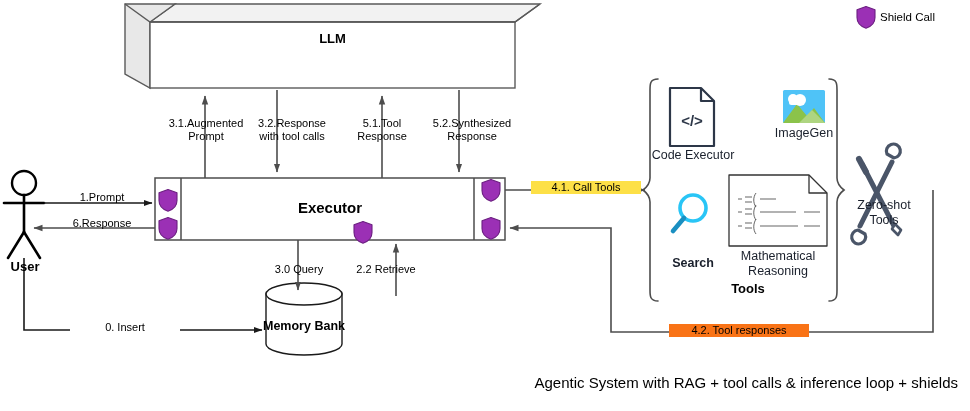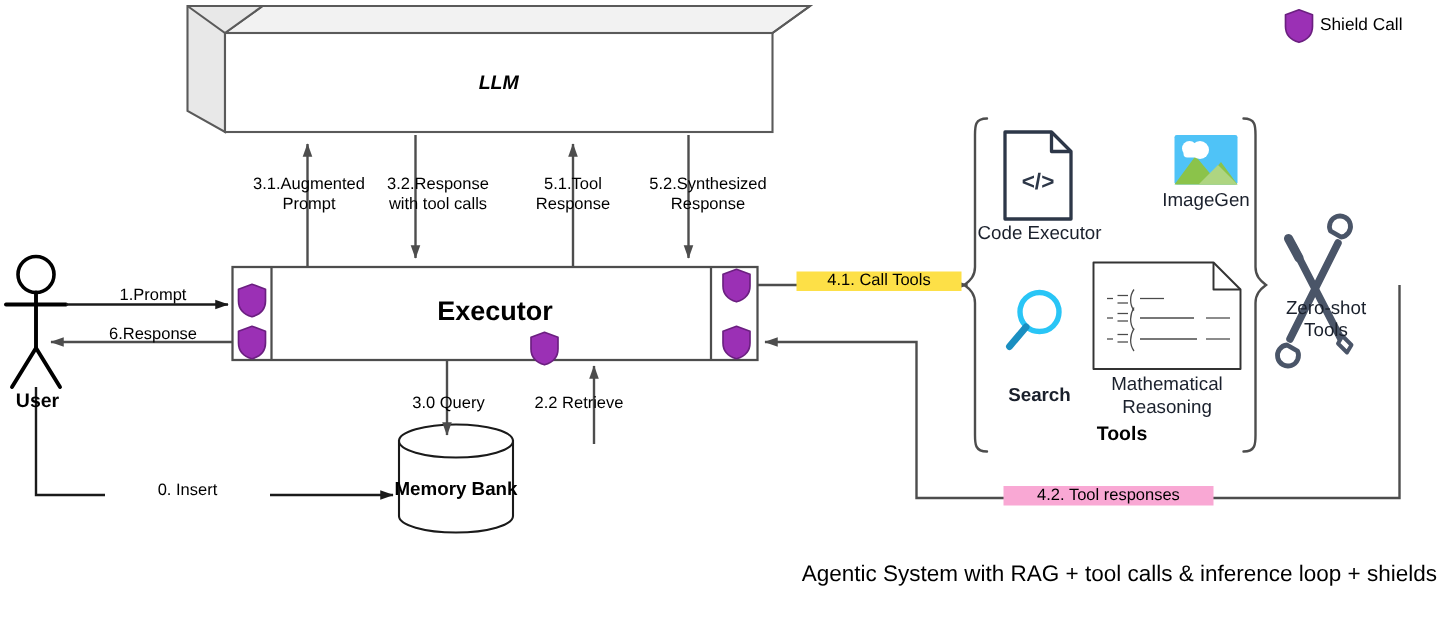--- a/index.html
+++ b/index.html
@@ -169,23 +169,23 @@
         <use href="#shieldShape" x="491" y="228"></use>
       </g>
     <g>
         <use href="#shieldShape" x="363" y="232"></use>
       </g>
     <g>
         <use href="#shieldShape" x="866" y="17"></use>
       </g>
   </svg>
 
-  <div class="lbl lbl-b" style="left:265px;top:48px;width:135px;font-size:13px;font-style:italic;">LLM</div>
-
-  <div class="lbl lbl-b" style="left:255px;top:201px;width:150px;font-size:18px;">Executor</div>
+  <div class="lbl lbl-b" style="left:265px;top:32px;width:135px;font-size:13px;">LLM</div>
+
+  <div class="lbl lbl-b" style="left:255px;top:201px;width:150px;font-size:15px;">Executor</div>
 
   <div class="lbl lbl-b" style="left:249px;top:320px;width:110px;font-size:12.5px;">Memory Bank</div>
 
   <div class="lbl lbl-b" style="left:0px;top:260px;width:50px;font-size:13px;">User</div>
 
   <div class="lbl lbl-b" style="left:713px;top:282px;width:70px;font-size:13px;">Tools</div>
 
   <div class="lbl" style="left:141px;top:117px;width:130px;">3.1.Augmented
 Prompt</div>
   <div class="lbl" style="left:232px;top:117px;width:120px;">3.2.Response
@@ -198,21 +198,21 @@
   <div class="lbl nowrap" style="left:62px;top:191px;width:80px;">1.Prompt</div>
   <div class="lbl nowrap" style="left:57px;top:217px;width:90px;">6.Response</div>
 
   <div class="lbl nowrap" style="left:259px;top:263px;width:80px;">3.0 Query</div>
   <div class="lbl nowrap" style="left:338px;top:263px;width:96px;">2.2 Retrieve</div>
 
   <div class="lbl nowrap" style="left:70px;top:321px;width:110px;background:#fff;">0. Insert</div>
 
   <div class="lbl nowrap" style="left:531px;top:181px;width:110px;background:#fde047;">4.1. Call Tools</div>
 
-  <div class="lbl nowrap" style="left:669px;top:324px;width:140px;background:#f9a8d4;">4.2. Tool responses</div>
+  <div class="lbl nowrap" style="left:669px;top:324px;width:140px;background:#f97316;">4.2. Tool responses</div>
 
   <div class="toolname" style="left:647px;top:148px;width:92px;">Code Executor</div>
   <div class="toolname" style="left:764px;top:126px;width:80px;">ImageGen</div>
   <div class="toolname" style="left:838px;top:198px;width:92px;">Zero-shot
 Tools</div>
   <div class="toolname" style="left:728px;top:249px;width:100px;">Mathematical
 Reasoning</div>
   <div class="toolname" style="left:660px;top:256px;width:66px;font-weight:bold;">Search</div>
 
   <div class="lbl nowrap" style="left:880px;top:11px;width:80px;text-align:left;font-size:11.5px;">Shield Call</div>

